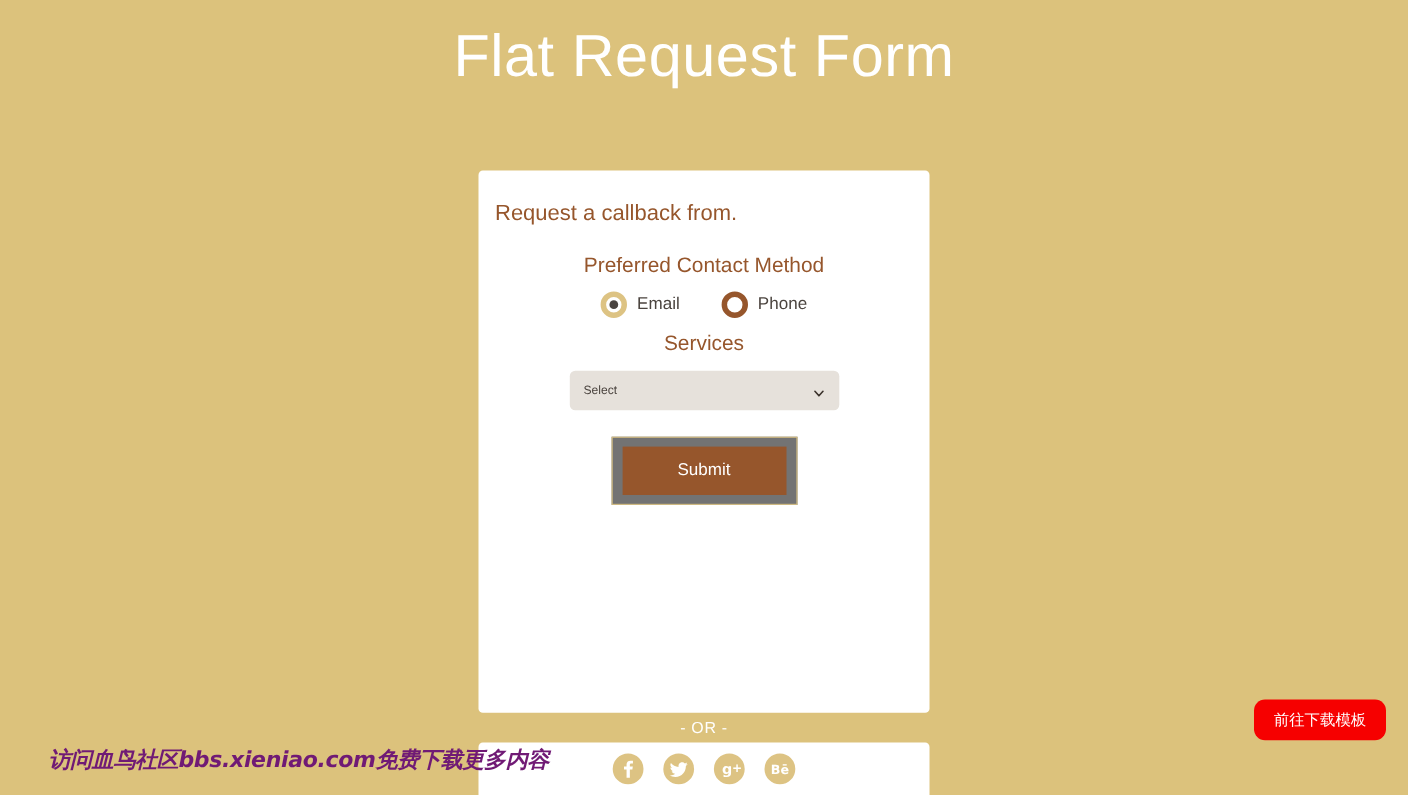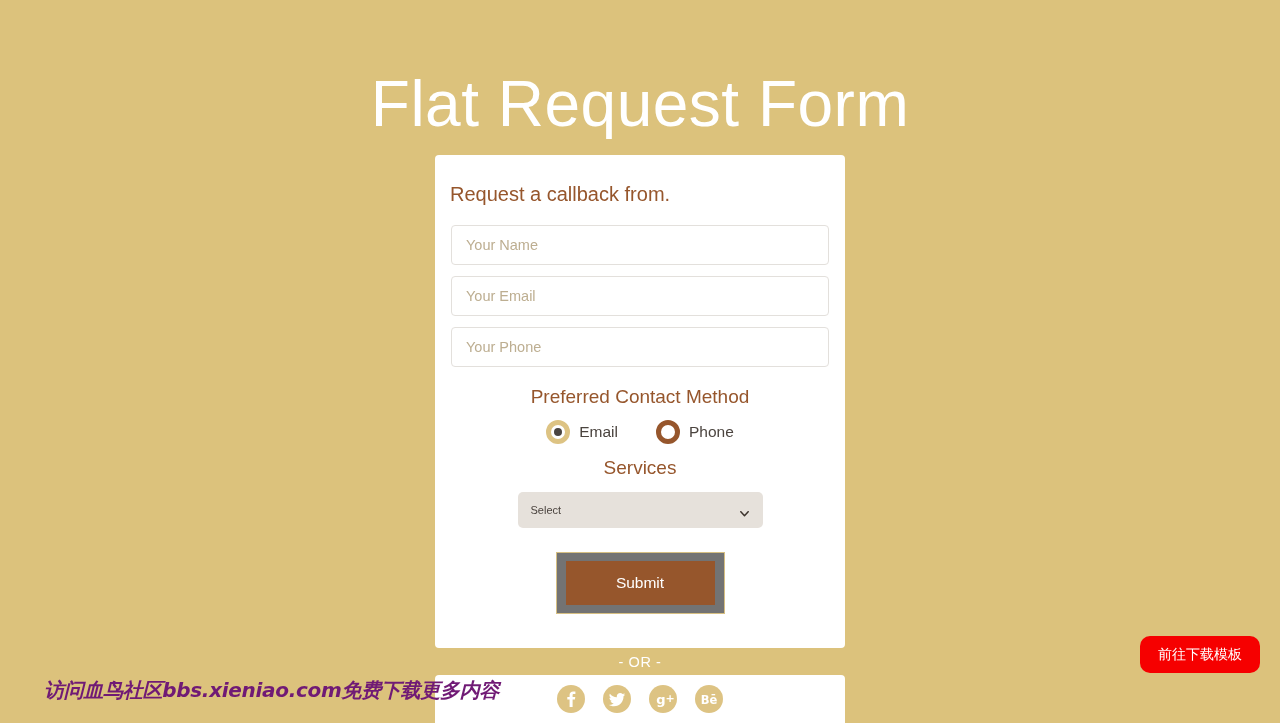--- a/index.html
+++ b/index.html
@@ -13,25 +13,25 @@
   body {
     background: #dcc27c;
     font-family: "Liberation Sans", sans-serif;
     position: relative;
   }
 
   
   .page-title {
     text-align: center;
     color: #ffffff;
-    font-size: 64px;
+    font-size: 54px;
     font-weight: 400;
     letter-spacing: 0.5px;
     line-height: 1;
-    padding-top: 72px;
+    padding-top: 24px;
     height: 155px;
   }
 
   
   .form-card {
     position: absolute;
     left: 435px;
     top: 155px;
     width: 410px;
     height: 493px;
@@ -249,25 +249,20 @@
 </style>
 </head>
 <body>
 
 <h1 class="page-title">Flat Request Form</h1>
 
 <div class="form-card">
 
   <div class="card-heading">Request a callback from.</div>
 
-  <div class="field-wrap">
-    <input class="text-input first" type="text" placeholder="Your Name" style="">
-    <input class="text-input" type="text" placeholder="Your Email" style="">
-    <input class="text-input" type="text" placeholder="Your Phone" style="">
-  </div>
 
   <div class="section-heading">Preferred Contact Method</div>
 
   <div class="radio-row">
     <div class="radio-option">
       <span class="radio-mark checked"></span>
       <span class="radio-label">Email</span>
     </div>
     <div class="radio-option">
       <span class="radio-mark unchecked"></span>

